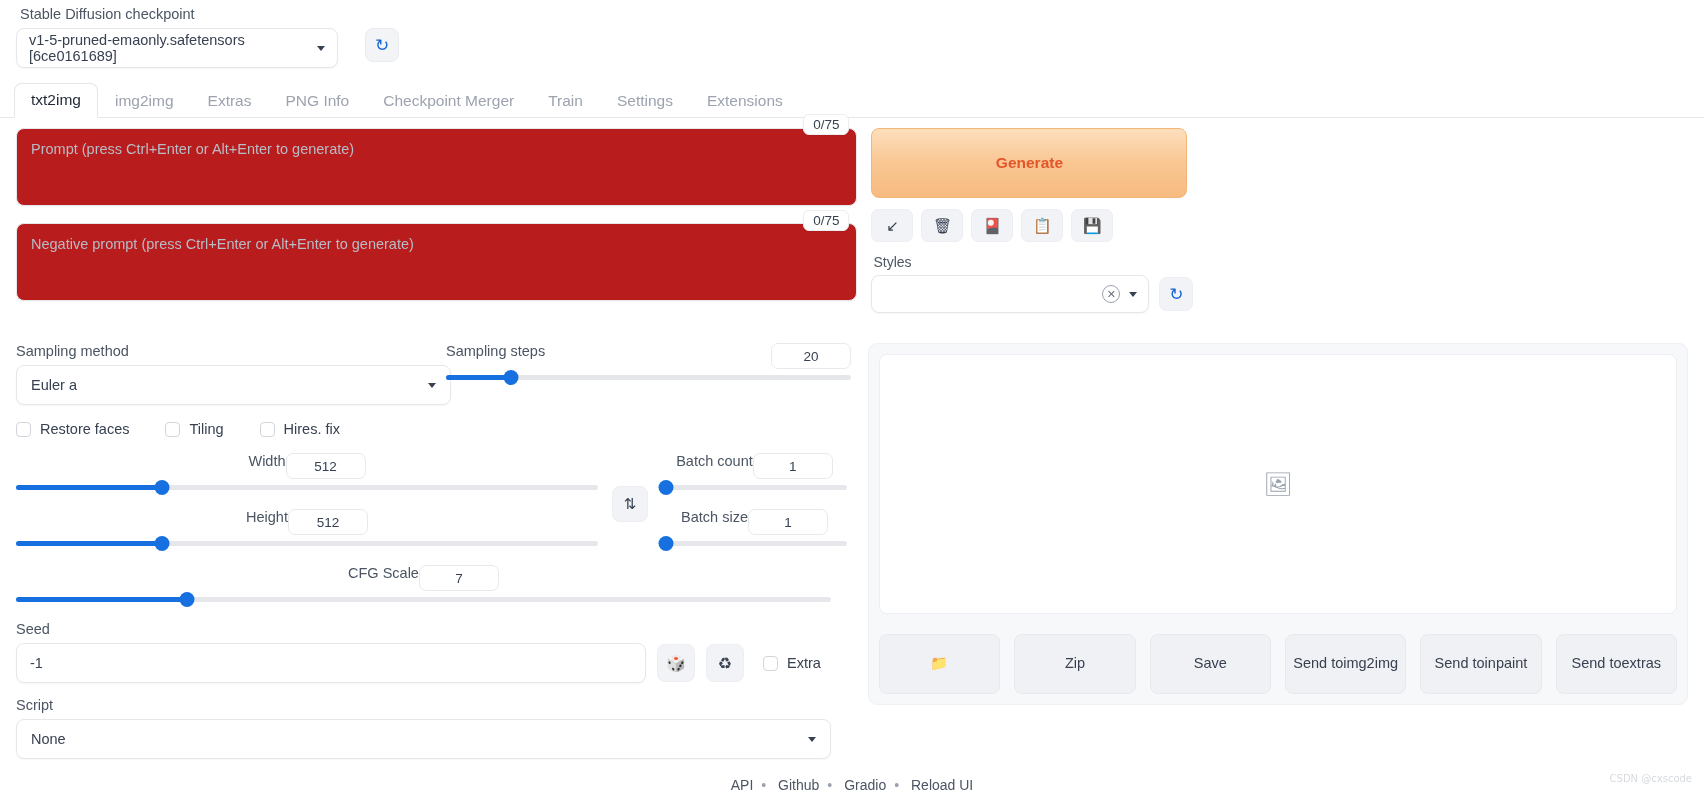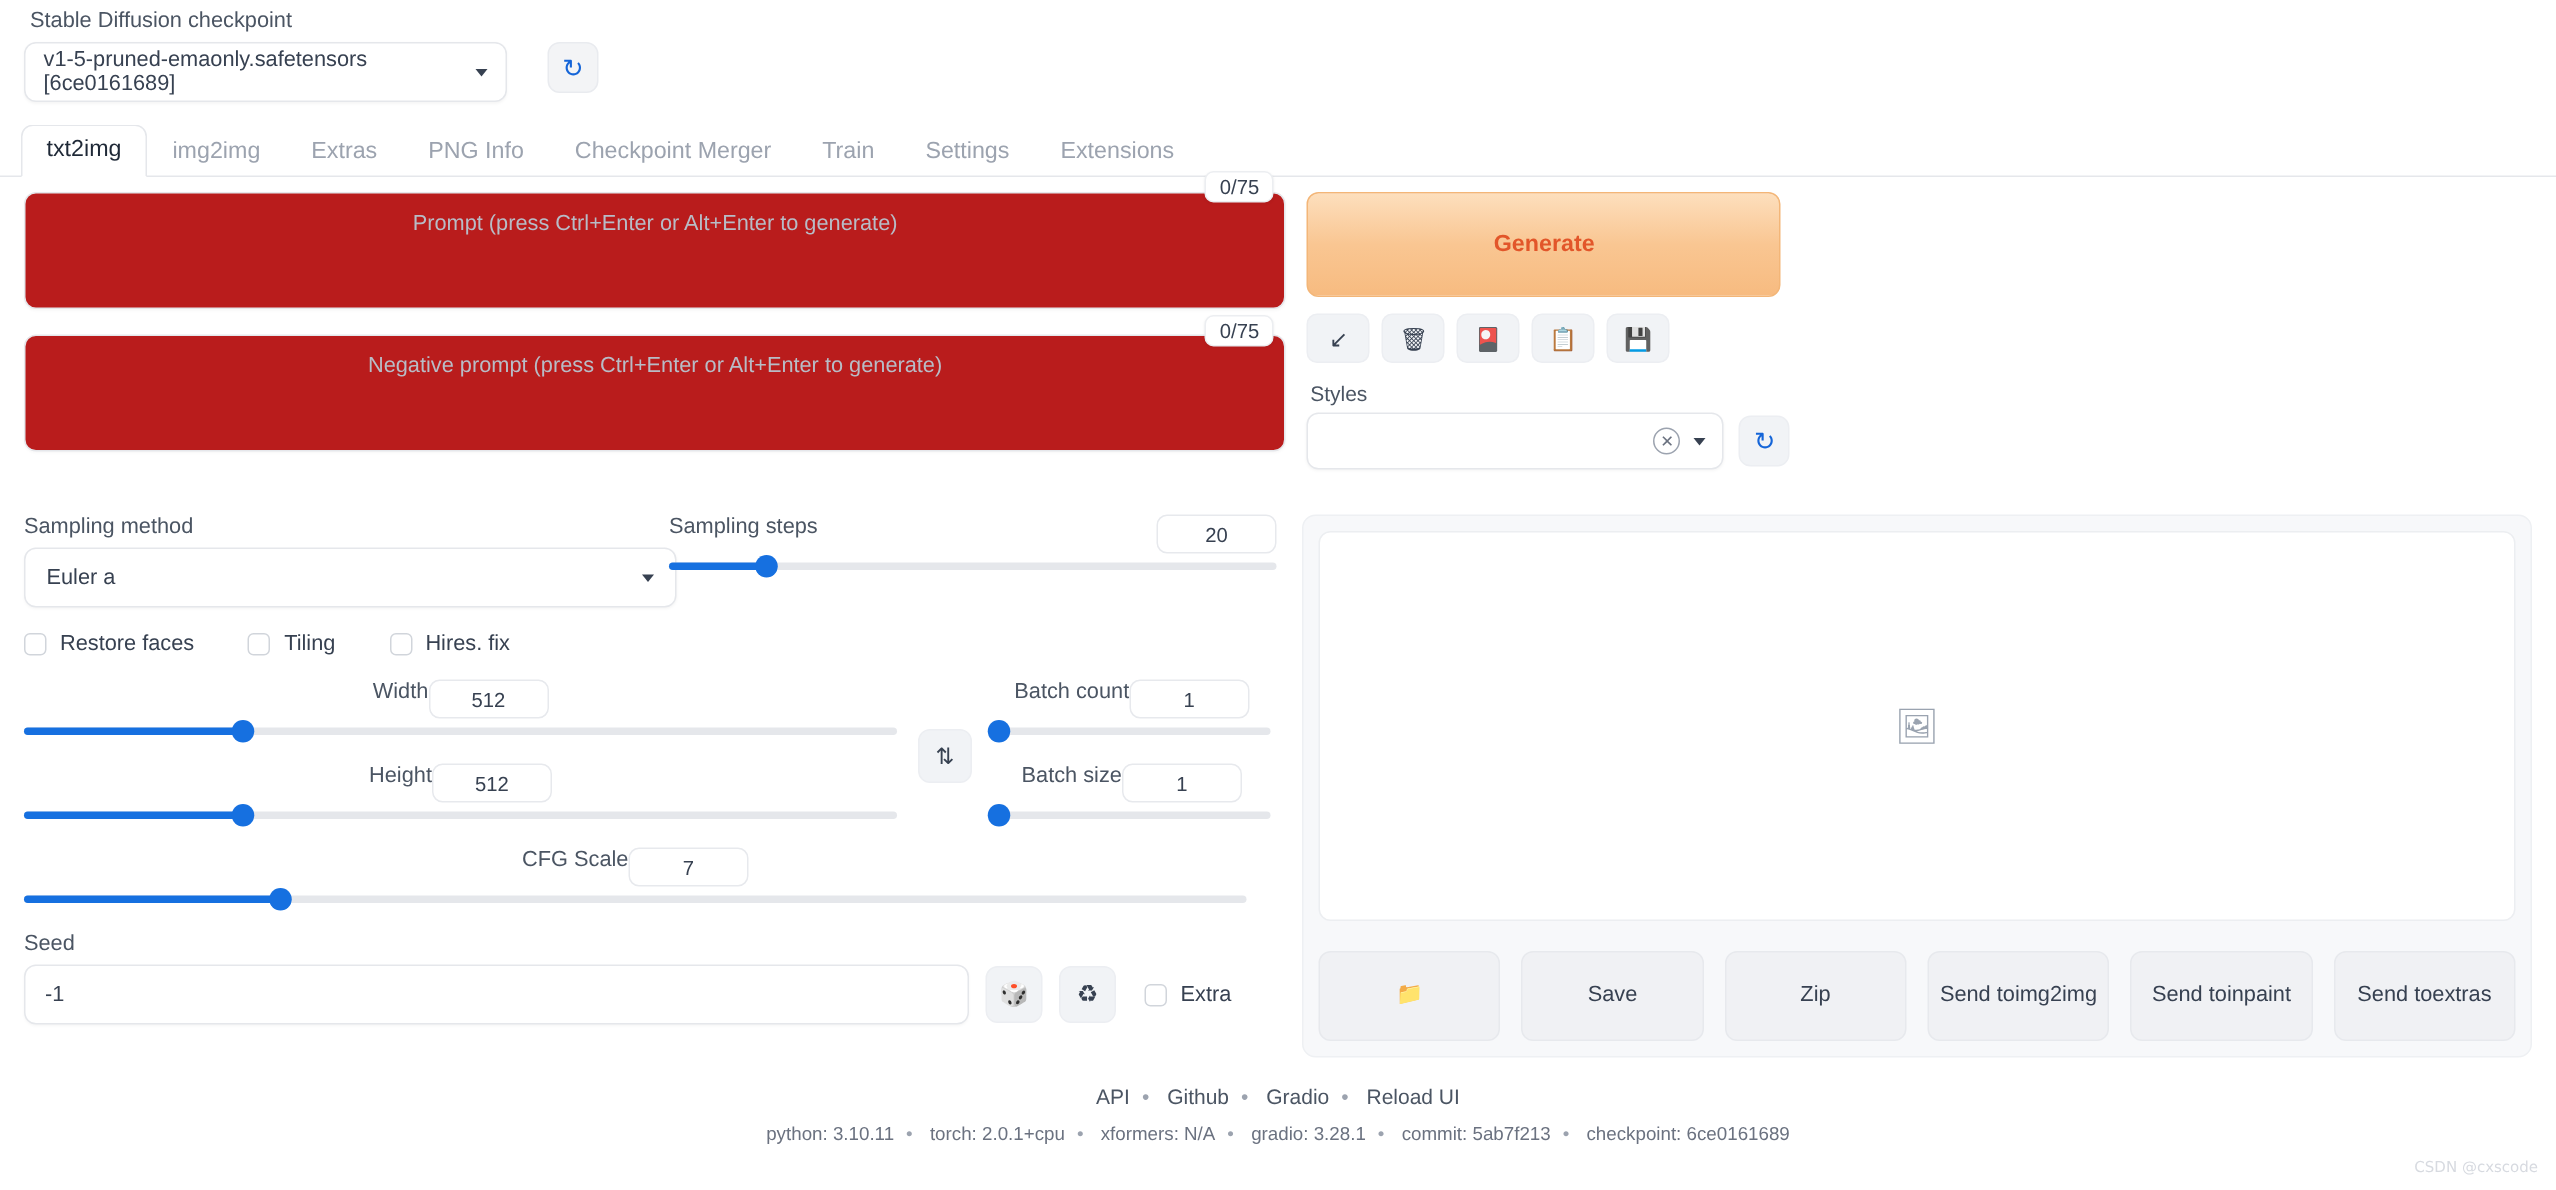--- a/index.html
+++ b/index.html
@@ -46,21 +46,21 @@
     border: 1px solid transparent; border-bottom: none; border-radius: 8px 8px 0 0;
     position: relative; top: 1px; white-space: nowrap;
   }
   .tab.active {
     color: #1f2937; background: #fff;
     border-color: #e5e7eb; border-bottom: 1px solid #fff;
   }
 
   
   .body { display: flex; padding: 10px 16px 0 16px; gap: 14px; }
-  .col-left  { width: 845px; text-align: center; }
+  .col-left  { width: 845px; }
   .col-right { width: 820px; }
 
   
   .prompt-area { position: relative; }
   .prompt-box {
     width: 100%; border: 1px solid #e5e7eb; border-radius: 8px; background: #b91c1c;
     padding: 12px 14px; font-size: 14.5px; color: #b8bcc6;
     box-shadow: 0 1px 2px rgba(0,0,0,.03);
   }
   .prompt-box.p1 { height: 78px; }
@@ -397,31 +397,38 @@
           <div class="seed-btn">
             <span>♻</span>
           </div>
           <div class="check" style="margin-left:8px">
             <span class="cbox"></span>
             <span>Extra</span>
           </div>
         </div>
       </div>
 
+      <div class="script-wrap">
+        <div class="lbl">Script</div>
+        <div class="script-select">
+          <span class="val">None</span>
+          <span class="caret"></span>
+        </div>
+      </div>
     </div>
 
     <div class="col-right">
       <div class="gallery-panel">
         <div class="gallery-box">
           <span class="img-ph">🖼</span>
         </div>
         <div class="gal-buttons">
           <div class="gal-btn">📁</div>
+          <div class="gal-btn">Zip</div>
           <div class="gal-btn">Save</div>
-          <div class="gal-btn">Zip</div>
           <div class="gal-btn">
               <span>Send to</span>
               <br>
               <span>img2img</span>
             </div>
           <div class="gal-btn">
               <span>Send to</span>
               <br>
               <span>inpaint</span>
             </div>

